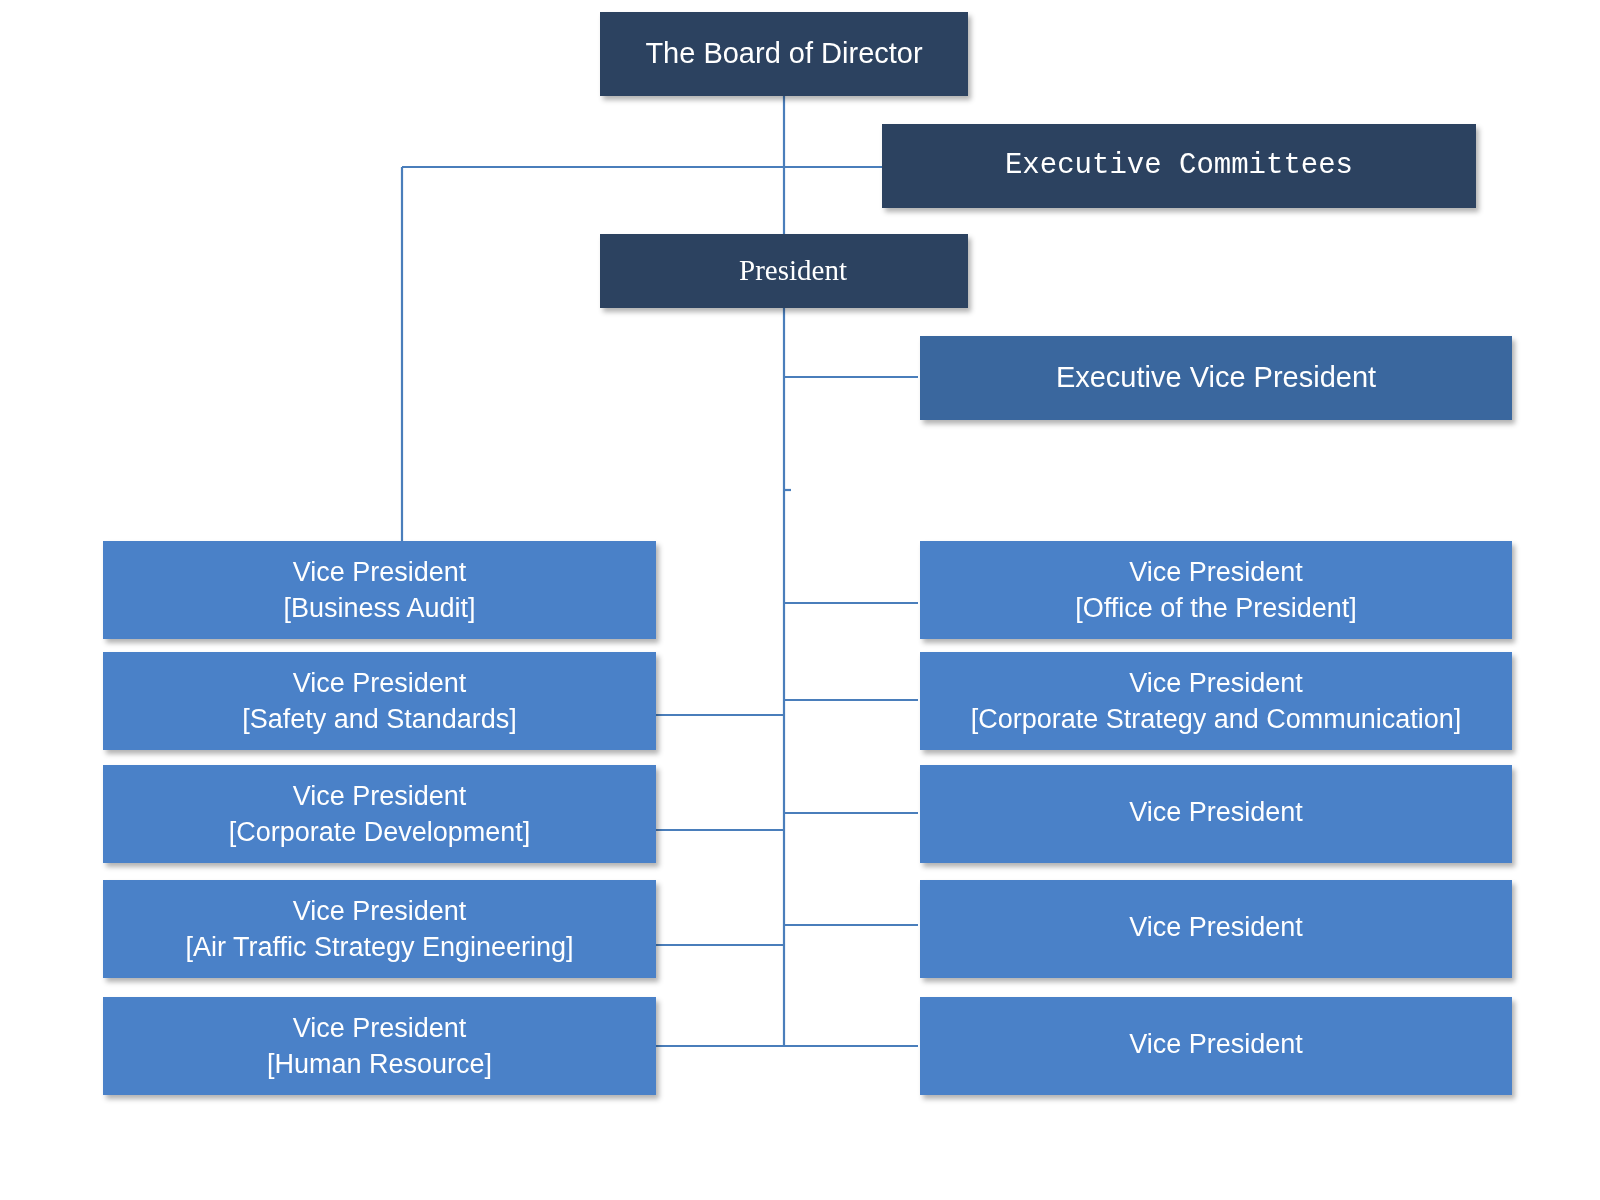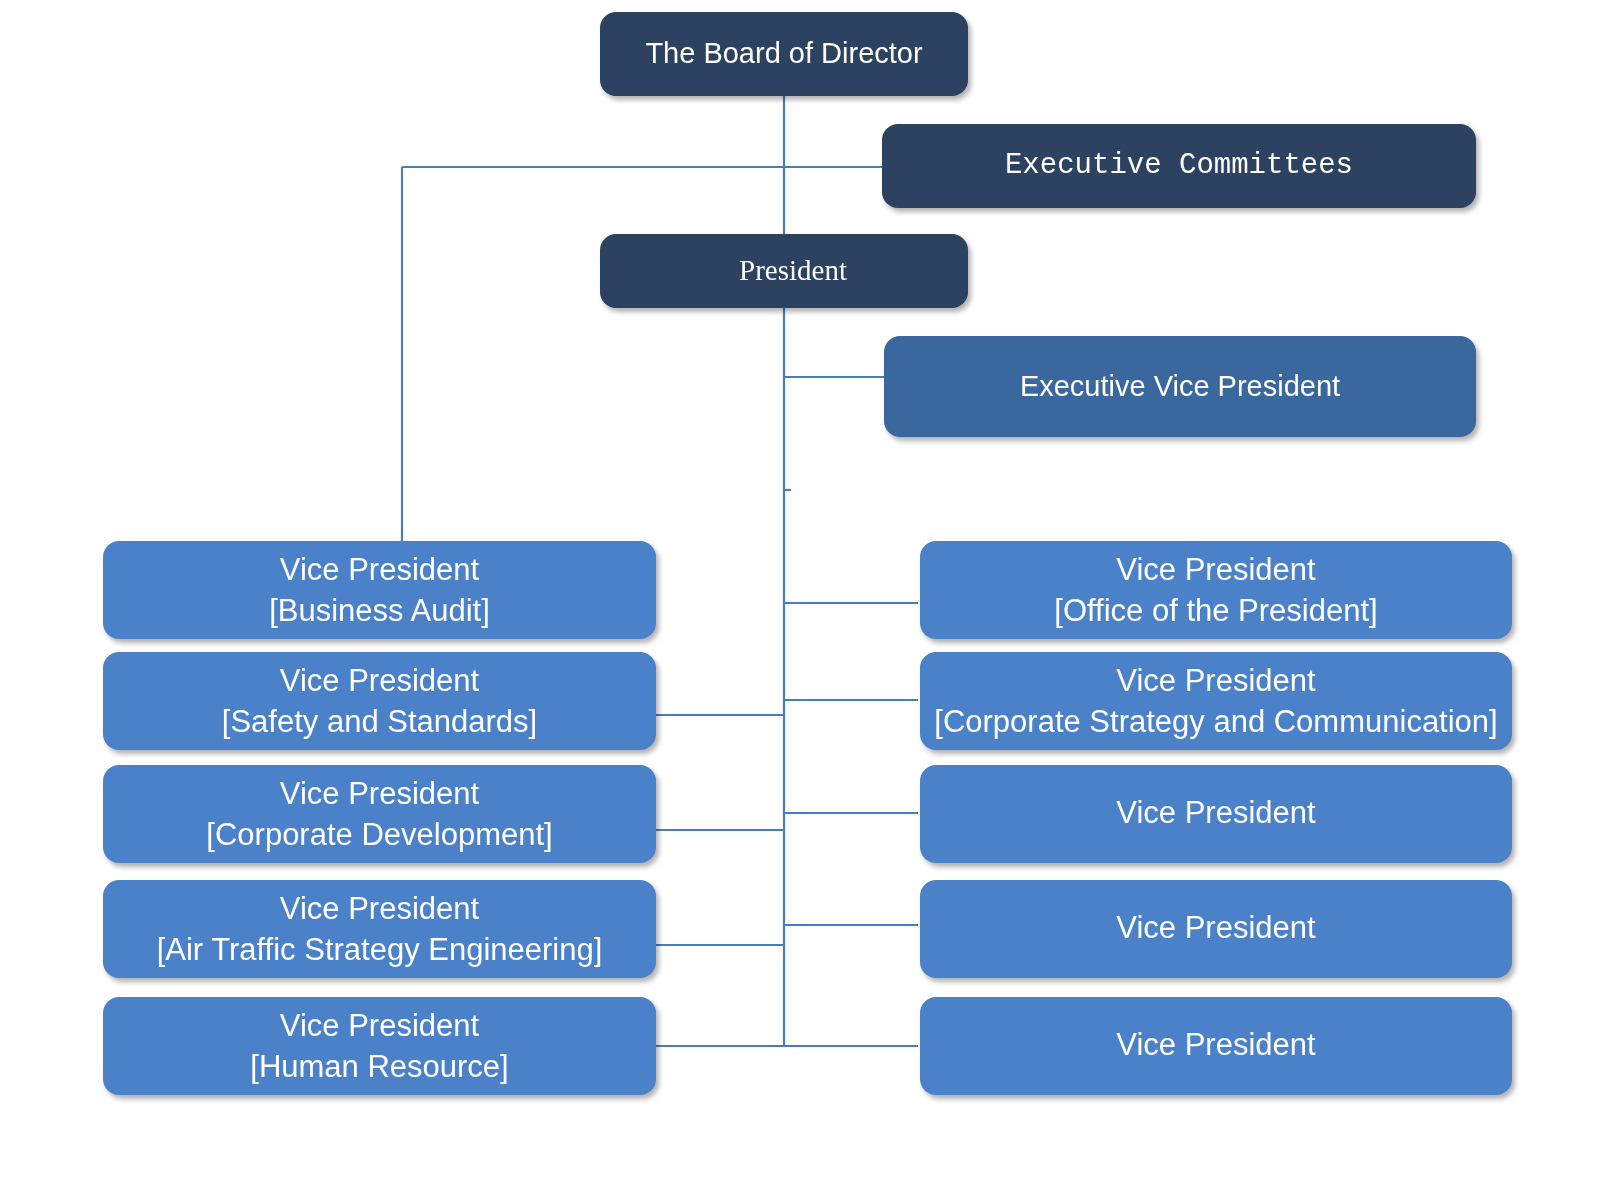--- a/index.html
+++ b/index.html
@@ -35,37 +35,36 @@
     box-sizing: border-box;
     display: flex;
     flex-direction: column;
     align-items: center;
     justify-content: center;
     color: #ffffff;
     text-align: center;
     line-height: 1.22;
     box-shadow: 3px 4px 5px rgba(0,0,0,0.30);
     padding: 2px 6px;
-    border-radius: 16px;
   }
 
   .node .line1,
   .node .line2 {
     display: block;
     width: 100%;
     white-space: nowrap;
   }
 
   
   .node.single {
     font-size: 29px;
   }
   
   .node.dual {
-    font-size: 31px;
+    font-size: 27px;
   }
   .node.dual .line1 { margin-bottom: 3px; }
 
   
   .navy  { background: #2C4260; }
   .mid   { background: #3A679E; }
   .light { background: #4A81C8; }
 
   
   .node.nudge-right { padding-left: 24px; font-family: Liberation Serif, serif; }
@@ -108,21 +107,21 @@
   </div>
 
   <div class="node single navy" style="left:882px; top:124px; width:594px; height:84px;font-family:Liberation Mono, monospace;">
     <span class="line1">Executive Committees</span>
   </div>
 
   <div class="node single navy nudge-right" style="left:600px; top:234px; width:368px; height:74px;">
     <span class="line1">President</span>
   </div>
 
-  <div class="node single mid" style="left:884px; top:336px; width:592px; height:101px;">
+  <div class="node single mid" style="left:920px; top:336px; width:592px; height:84px;">
     <span class="line1">Executive Vice President</span>
   </div>
 
   <div class="node dual light" style="left:103px; top:541px; width:553px; height:98px;">
     <span class="line1">Vice President</span>
     <span class="line2">[Business Audit]</span>
   </div>
 
   <div class="node dual light" style="left:103px; top:652px; width:553px; height:98px;">
     <span class="line1">Vice President</span>

